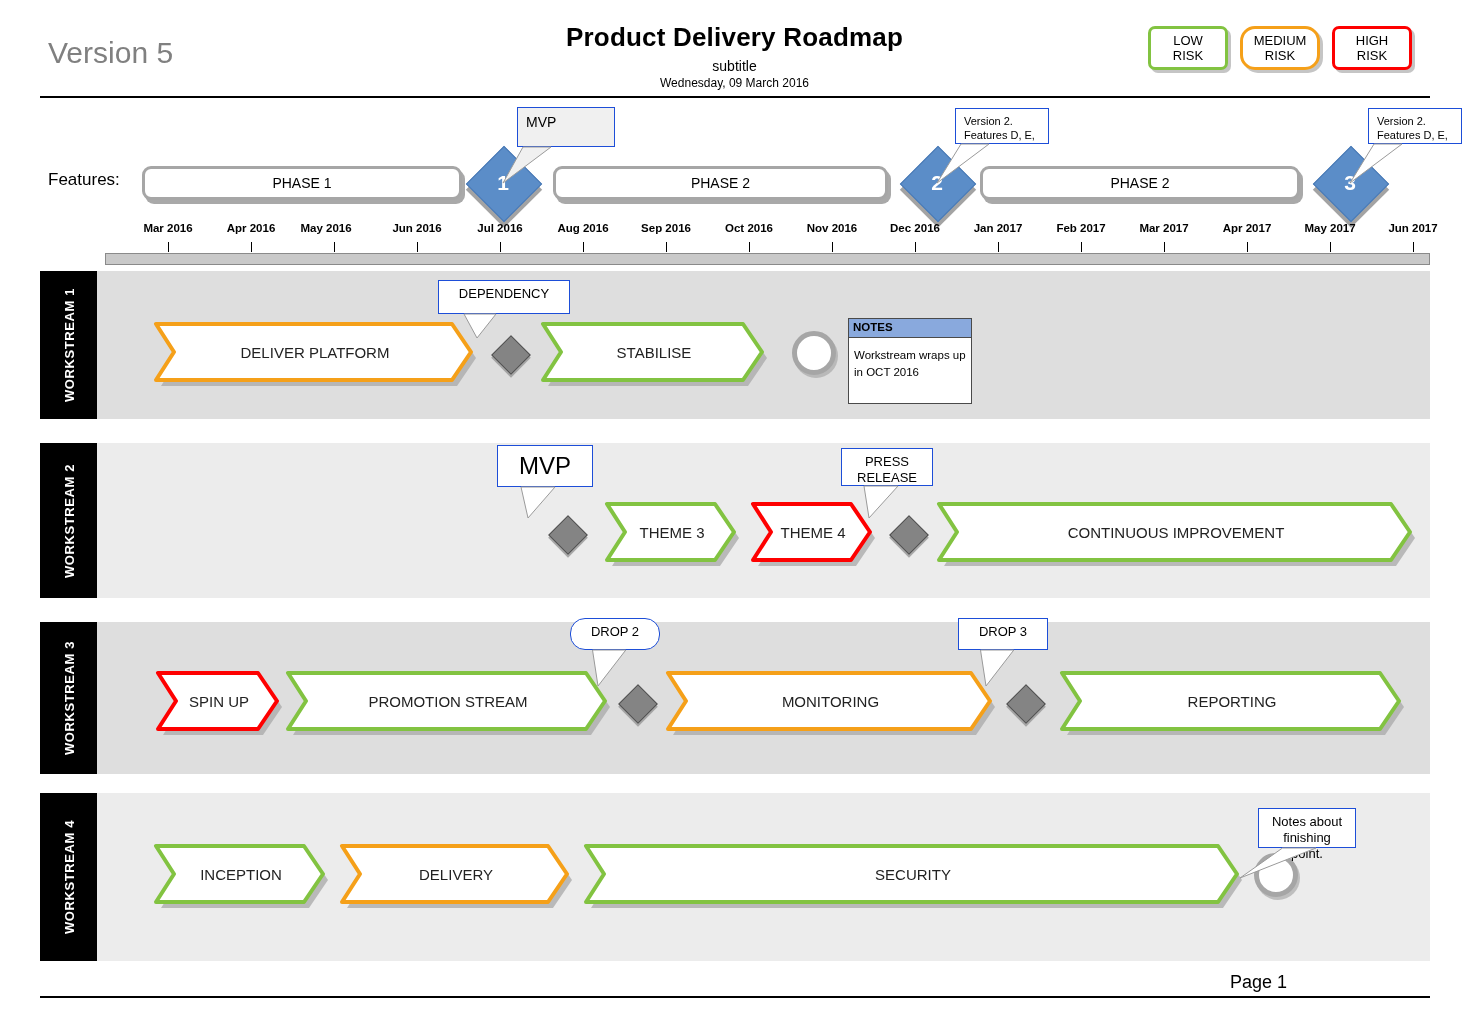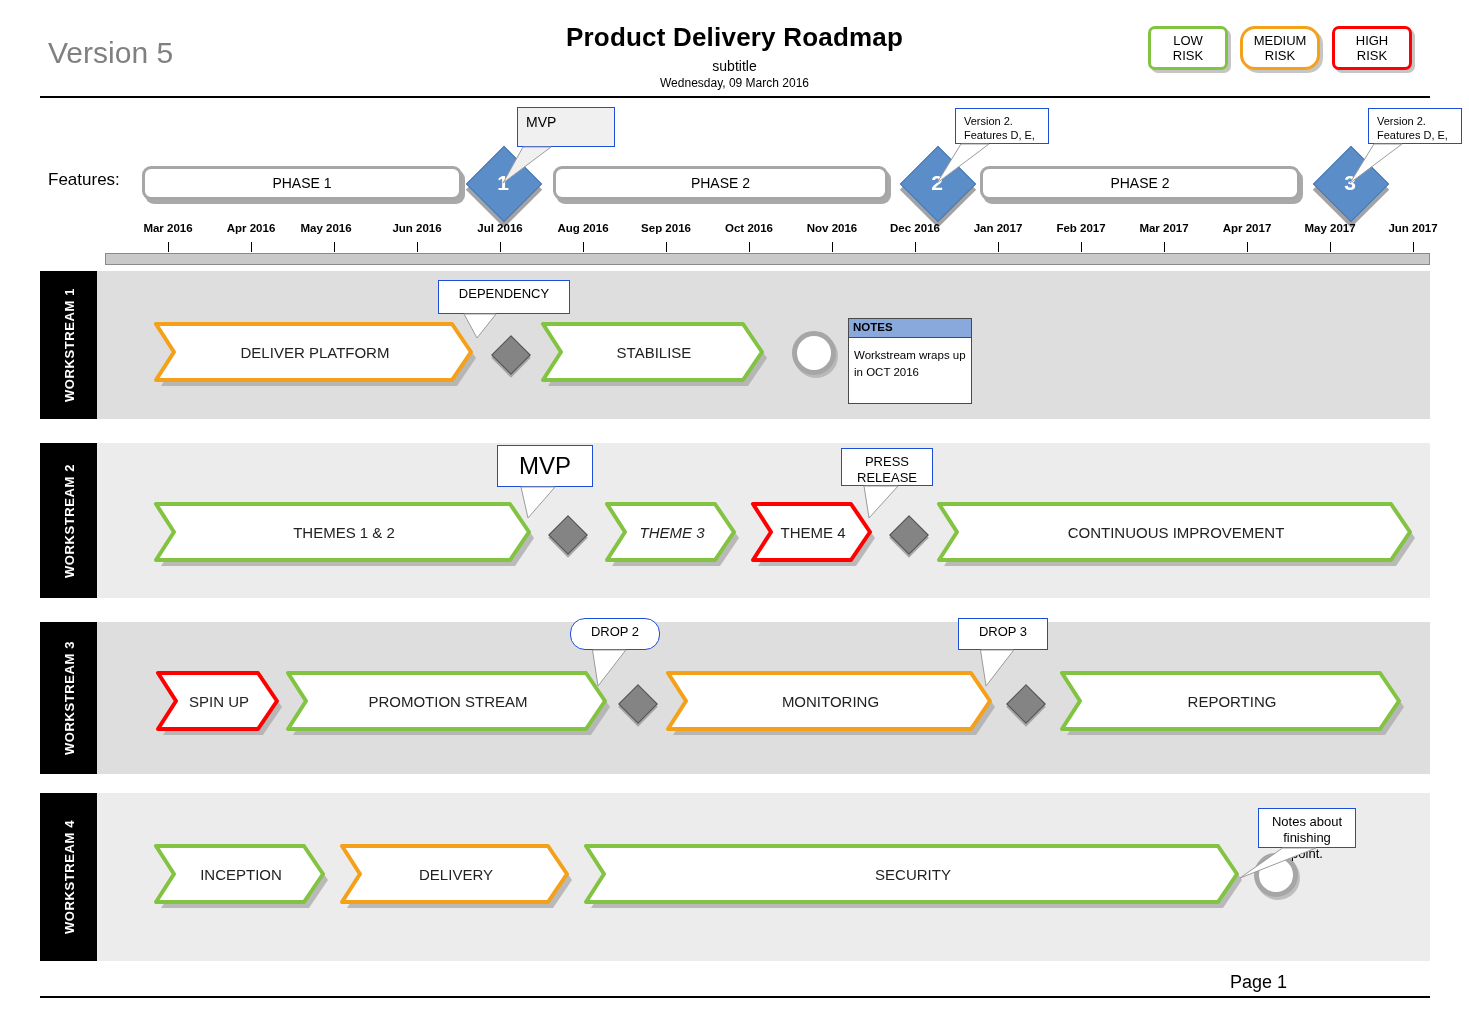--- a/index.html
+++ b/index.html
@@ -211,31 +211,24 @@
         </svg>
         <div class="chev-label" style="height:62px;">STABILISE</div>
       </div>
       <div class="endcircle" style="left:752px;top:60px;"></div>
     </div>
     <div class="abs ws-row" style="left:40px;top:443px;width:1390px;height:155px;">
       <div class="ws-band" style="background:#ececec;"></div>
       <div class="ws-tab">
         <span>WORKSTREAM 2</span>
       </div>
-      <div class="chev" style="left:116px;top:58px;width:376px;height:62px;">
-        <svg width="384" height="70">
-          <path d="M 0 3 L 354 3 L 373 31 L 354 59 L 0 59 L 18 31 Z" fill="#a8a8a8" opacity=".75" transform="translate(5,6)"></path>
-          <path d="M 0 3 L 354 3 L 373 31 L 354 59 L 0 59 L 18 31 Z" fill="#ffffff" stroke="#82c341" stroke-width="4" stroke-linejoin="round"></path>
-        </svg>
-        <div class="chev-label" style="height:62px;">THEMES 1 &amp; 2</div>
-      </div>
       <div class="gate" style="left:510px;top:74px;">
         <i></i>
       </div>
-      <div class="chev" style="left:567px;top:58px;width:130px;height:62px;font-style:italic;">
+      <div class="chev" style="left:567px;top:58px;width:130px;height:62px;">
         <svg width="138" height="70">
           <path d="M 0 3 L 108 3 L 127 31 L 108 59 L 0 59 L 18 31 Z" fill="#a8a8a8" opacity=".75" transform="translate(5,6)"></path>
           <path d="M 0 3 L 108 3 L 127 31 L 108 59 L 0 59 L 18 31 Z" fill="#ffffff" stroke="#82c341" stroke-width="4" stroke-linejoin="round"></path>
         </svg>
         <div class="chev-label" style="height:62px;">THEME 3</div>
       </div>
       <div class="chev" style="left:713px;top:58px;width:120px;height:62px;">
         <svg width="128" height="70">
           <path d="M 0 3 L 98 3 L 117 31 L 98 59 L 0 59 L 18 31 Z" fill="#a8a8a8" opacity=".75" transform="translate(5,6)"></path>
           <path d="M 0 3 L 98 3 L 117 31 L 98 59 L 0 59 L 18 31 Z" fill="#ffffff" stroke="#fe0000" stroke-width="4" stroke-linejoin="round"></path>

